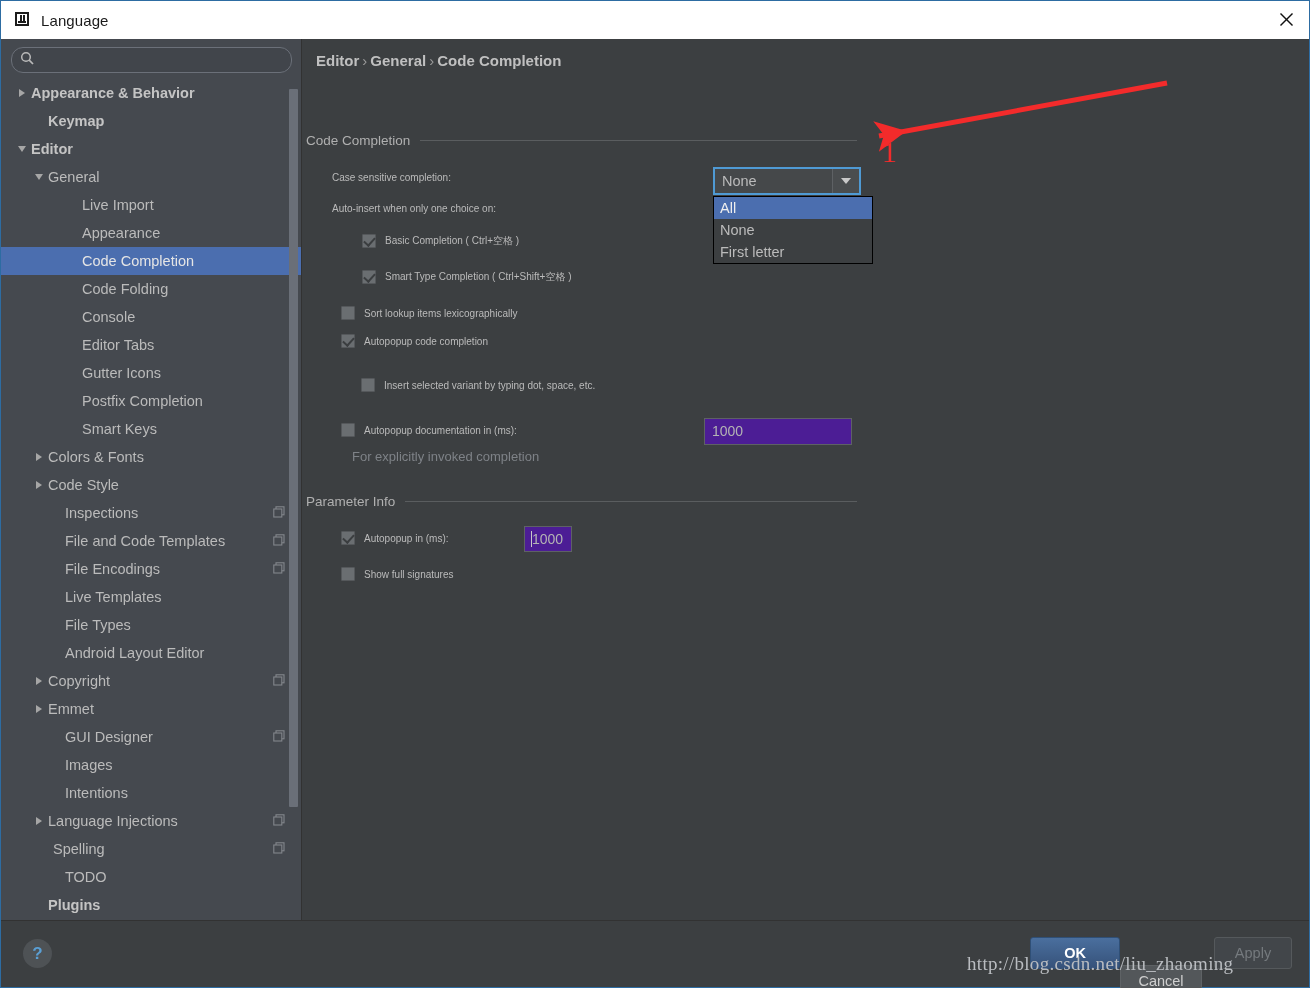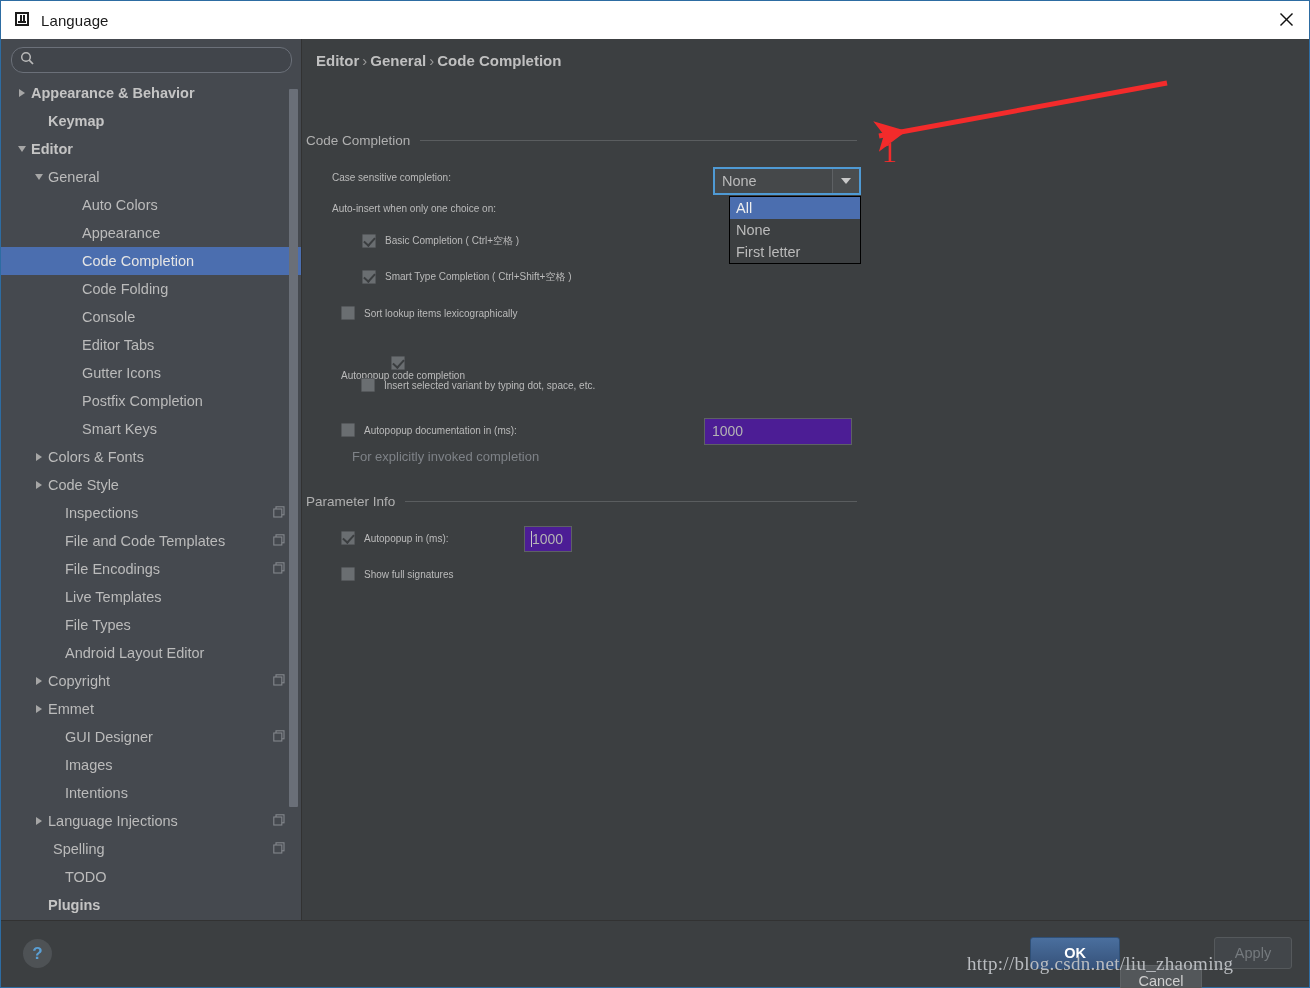--- a/index.html
+++ b/index.html
@@ -280,26 +280,25 @@
   }
   #combo-arrow .tri {
     width: 0; height: 0;
     border-top: 6px solid #c9c9c9;
     border-left: 5px solid transparent;
     border-right: 5px solid transparent;
   }
   #combo-popup {
     position: absolute;
     left: 712px; top: 157px;
-    width: 132px;
+    width: 160px;
     box-sizing: border-box;
     border: 1px solid #000000;
     background: #3c3f41;
     z-index: 7;
-    margin-left: 16px;
   }
   .popup-item {
     height: 22px;
     display: flex;
     align-items: center;
     padding-left: 6px;
     font-size: 14.5px;
     color: #bbbbbb;
     cursor: default;
   }
@@ -436,21 +435,21 @@
               <span class="tree-label">Editor</span>
             </div>
             <div class="tree-row" style="padding-left: 29px;">
               <span class="tw">
                 <span class="tri-down"></span>
               </span>
               <span class="tree-label">General</span>
             </div>
             <div class="tree-row" style="padding-left: 63px;">
               <span class="tw"></span>
-              <span class="tree-label">Auto Colors</span>
+              <span class="tree-label">Live Import</span>
             </div>
             <div class="tree-row" style="padding-left: 63px;">
               <span class="tw"></span>
               <span class="tree-label">Appearance</span>
             </div>
             <div class="tree-row selected" style="padding-left: 63px;">
               <span class="tw"></span>
               <span class="tree-label">Code Completion</span>
             </div>
             <div class="tree-row" style="padding-left: 63px;">
@@ -615,21 +614,21 @@
       <div class="row" style="left:60px; top:231px;">
         <span class="cb checked"></span>
         <span>Smart Type Completion ( Ctrl+Shift+空格 )</span>
       </div>
 
       <div class="row" style="left:39px; top:267px;">
         <span class="cb"></span>
         <span>Sort lookup items lexicographically</span>
       </div>
 
-      <div class="row" style="left:39px; top:317px;flex-direction:column;">
+      <div class="row" style="left:39px; top:295px;">
         <span class="cb checked"></span>
         <span>Autopopup code completion</span>
       </div>
 
       <div class="row" style="left:59px; top:339px;">
         <span class="cb"></span>
         <span>Insert selected variant by typing dot, space, etc.</span>
       </div>
 
       <div class="row" style="left:39px; top:384px;">

